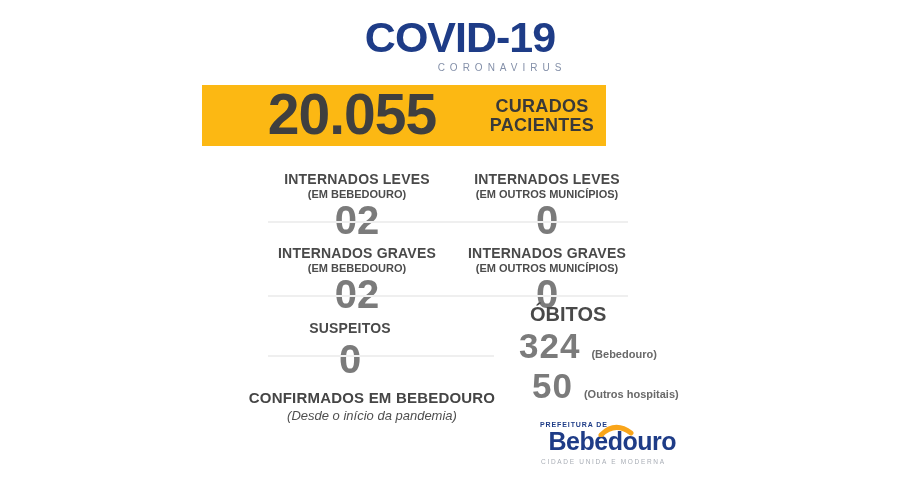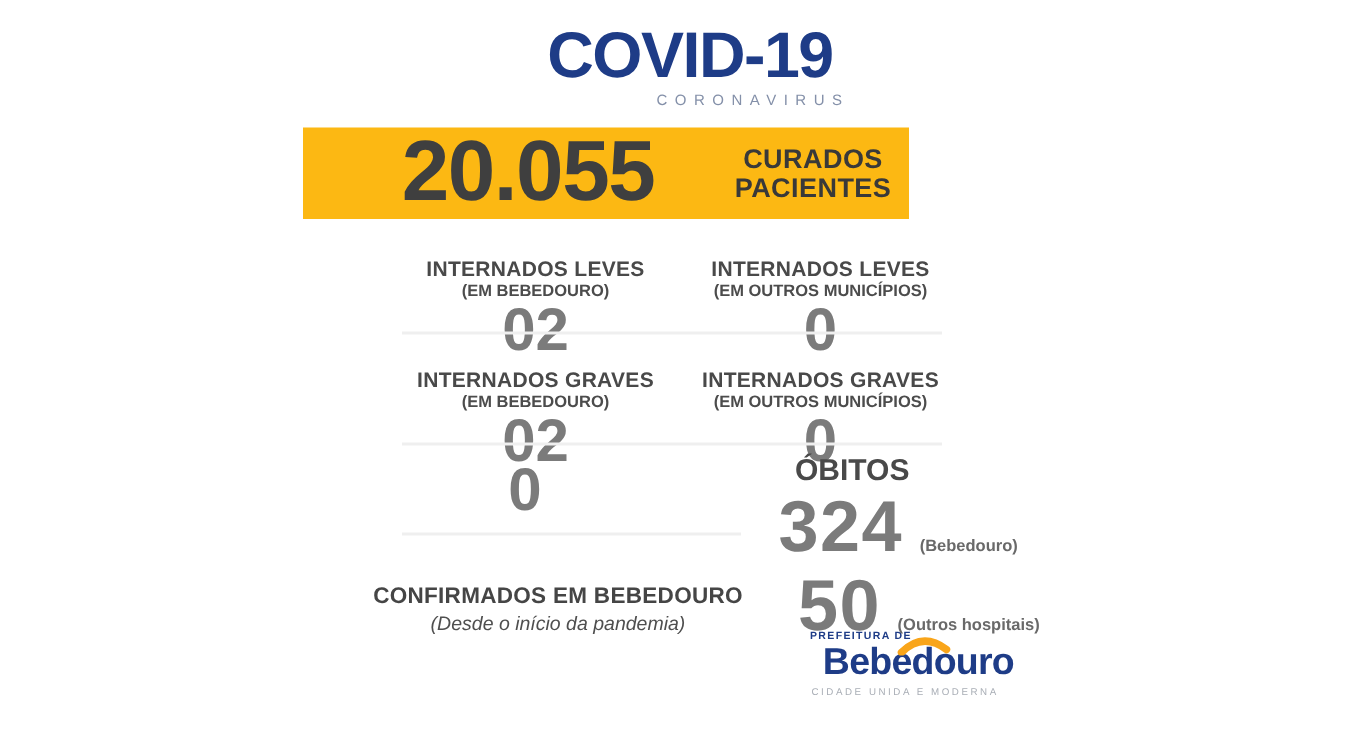--- a/index.html
+++ b/index.html
@@ -51,21 +51,21 @@
   .divider{position:absolute;height:2px;background:#efefef;}
   .div-1{left:268px;top:221px;width:360px;}
   .div-2{left:268px;top:295px;width:360px;}
   .div-3{left:268px;top:355px;width:226px;}
 
   
   .deaths{position:absolute;left:519px;top:303px;width:220px;}
   .deaths-title{font-size:20px;font-weight:700;color:#494949;margin-left:11px;}
   .death-row{display:flex;align-items:baseline;margin-top:2px;}
   .death-row.second{margin-left:13px;margin-top:5px;}
-  .death-value{font-size:48px;font-weight:800;color:#7b7b7b;line-height:1;letter-spacing:1px;}
+  .death-value{font-size:35px;font-weight:800;color:#7b7b7b;line-height:1;letter-spacing:1px;}
   .death-note{font-size:11px;font-weight:700;color:#696969;margin-left:11px;}
 
   
   .confirmed{position:absolute;left:222px;top:389px;width:300px;text-align:center;}
   .conf-title{font-size:15px;font-weight:700;color:#454545;letter-spacing:.2px;}
   .conf-sub{font-size:13px;font-style:italic;color:#4f4f4f;margin-top:2px;}
   .conf-value{font-size:47px;font-weight:800;color:#3a3a3a;line-height:1;margin-top:6px;letter-spacing:1px;}
 
   
   .pref{position:absolute;left:536px;top:421px;width:140px;}
@@ -112,20 +112,21 @@
   </div>
   <div class="cell pos-r2r">
     <div class="cell-title">INTERNADOS GRAVES</div>
     <div class="cell-sub">(EM OUTROS MUNICÍPIOS)</div>
     <div class="cell-value">0</div>
   </div>
 
   <div class="divider div-2"></div>
 
   <div class="cell pos-susp">
+    <div class="cell-title">SUSPEITOS</div>
     <div class="cell-value">0</div>
   </div>
 
   <div class="divider div-3"></div>
 
   <div class="deaths">
     <div class="deaths-title">ÓBITOS</div>
     <div class="death-row">
       <span class="death-value">324</span>
       <span class="death-note">(Bebedouro)</span>

